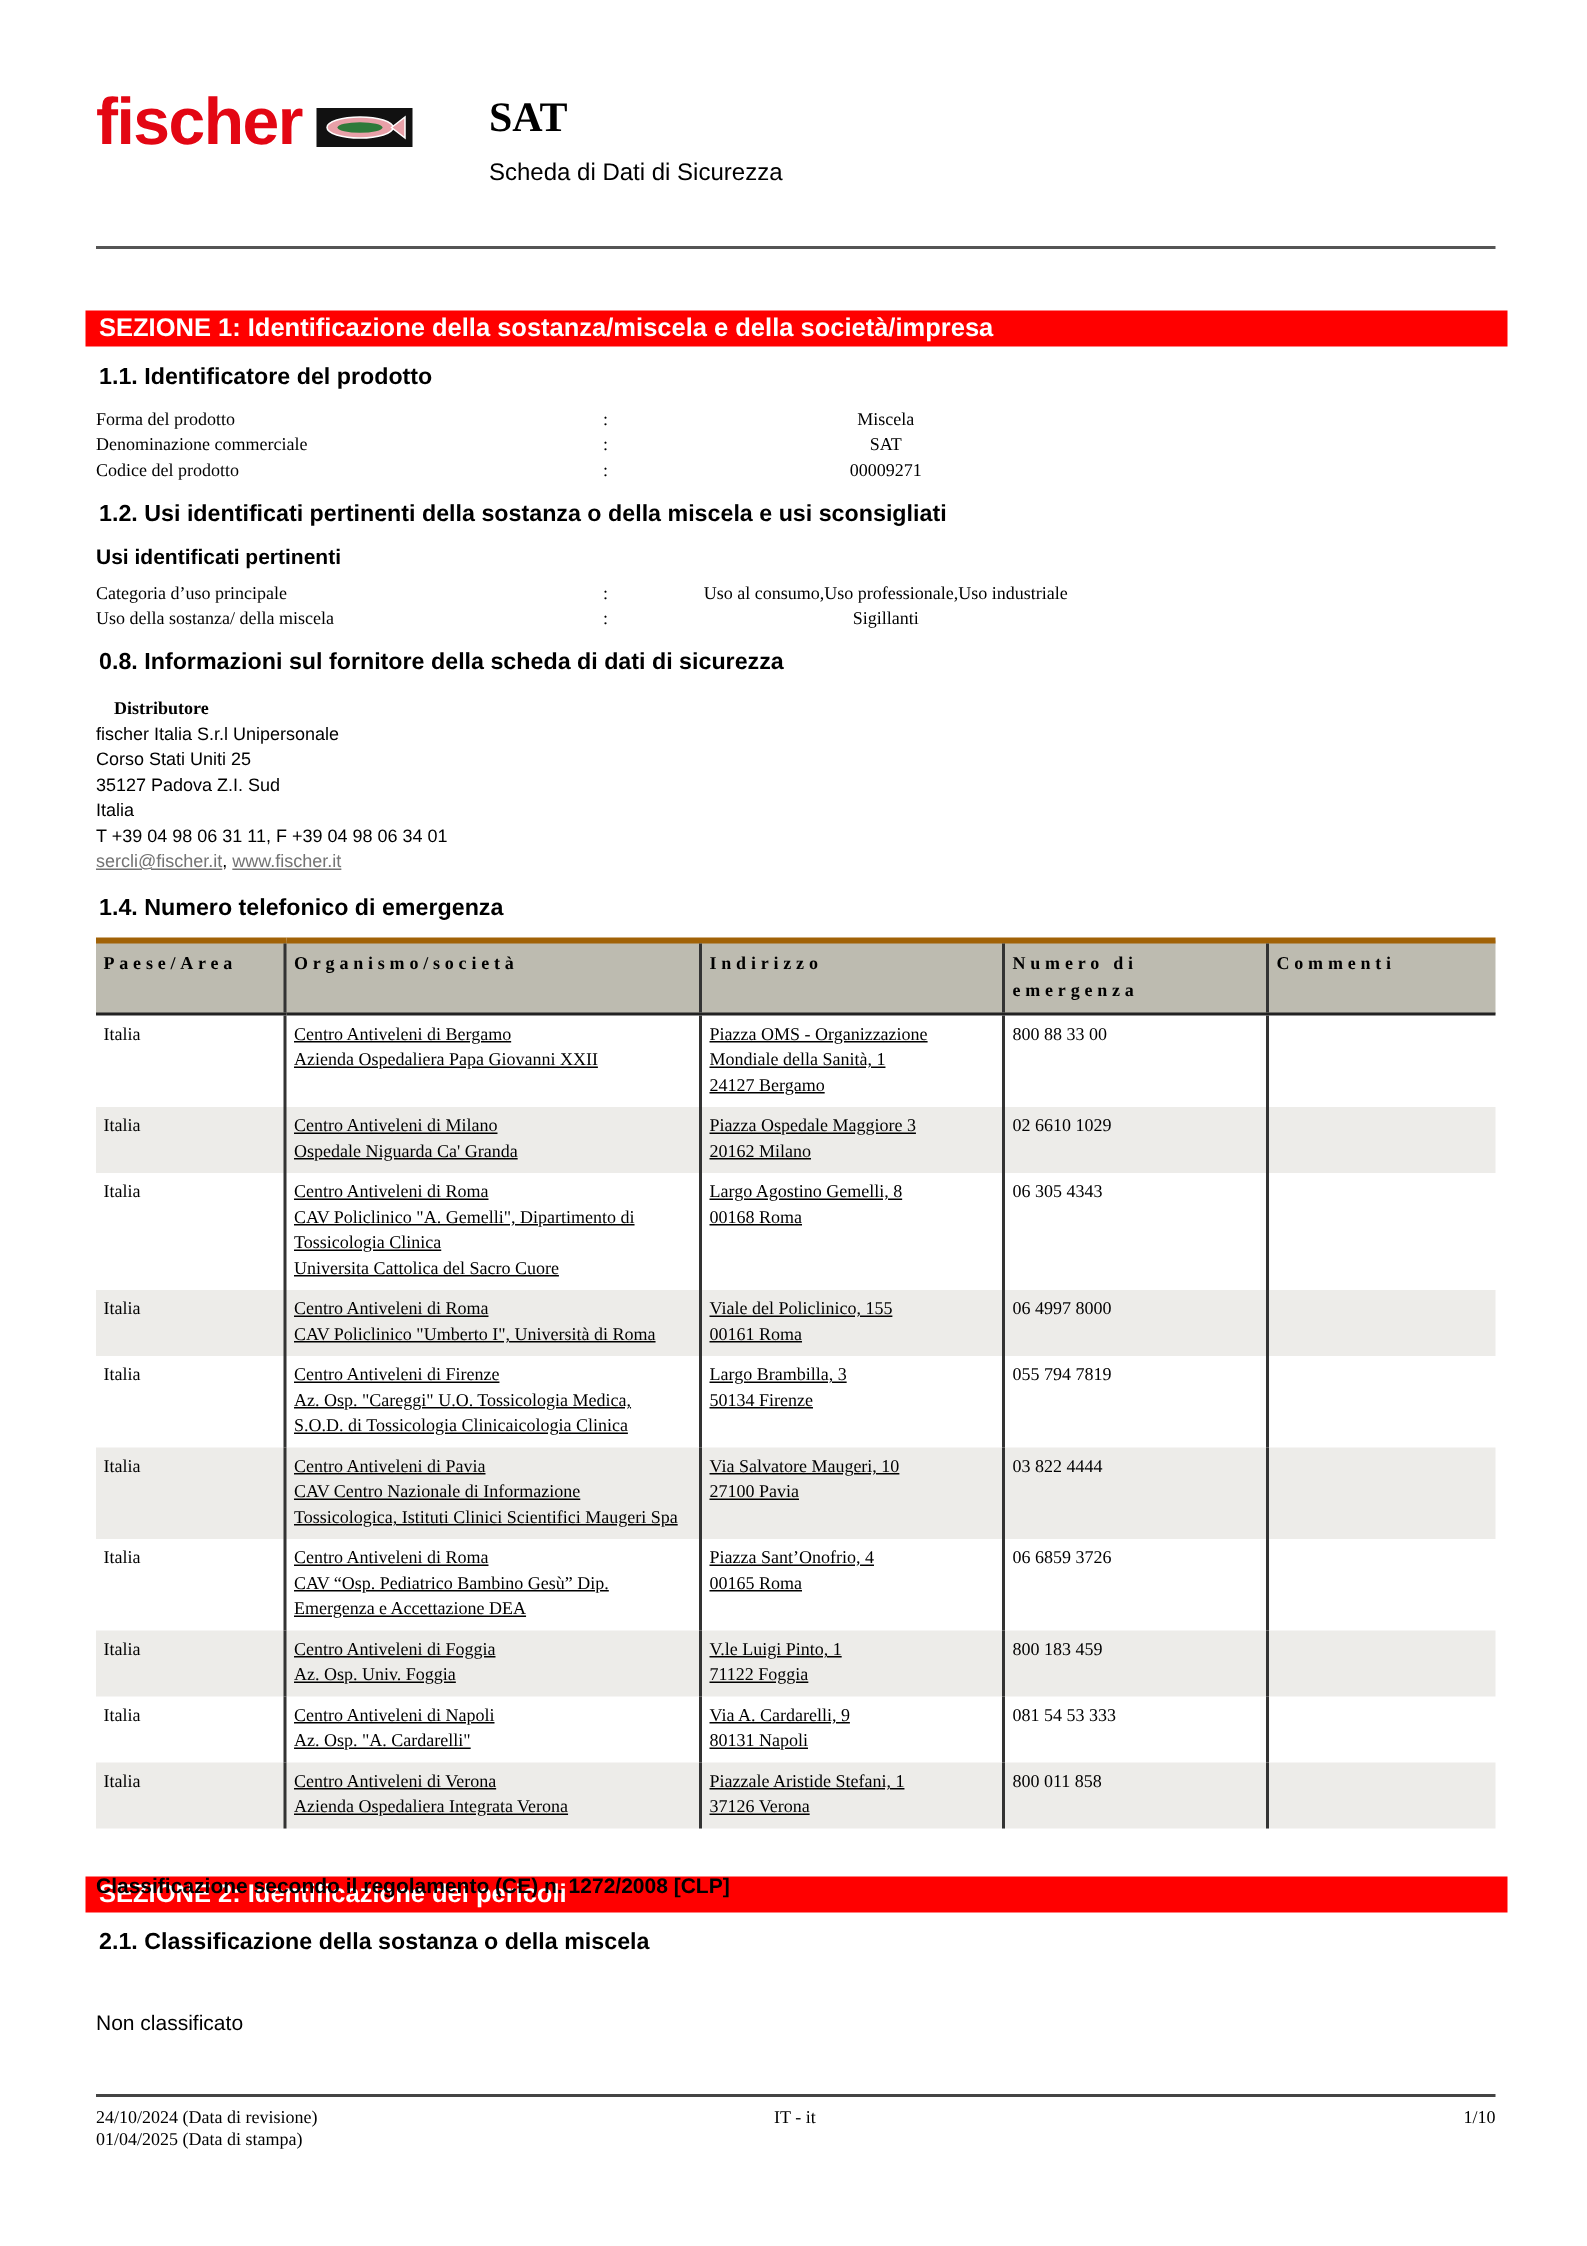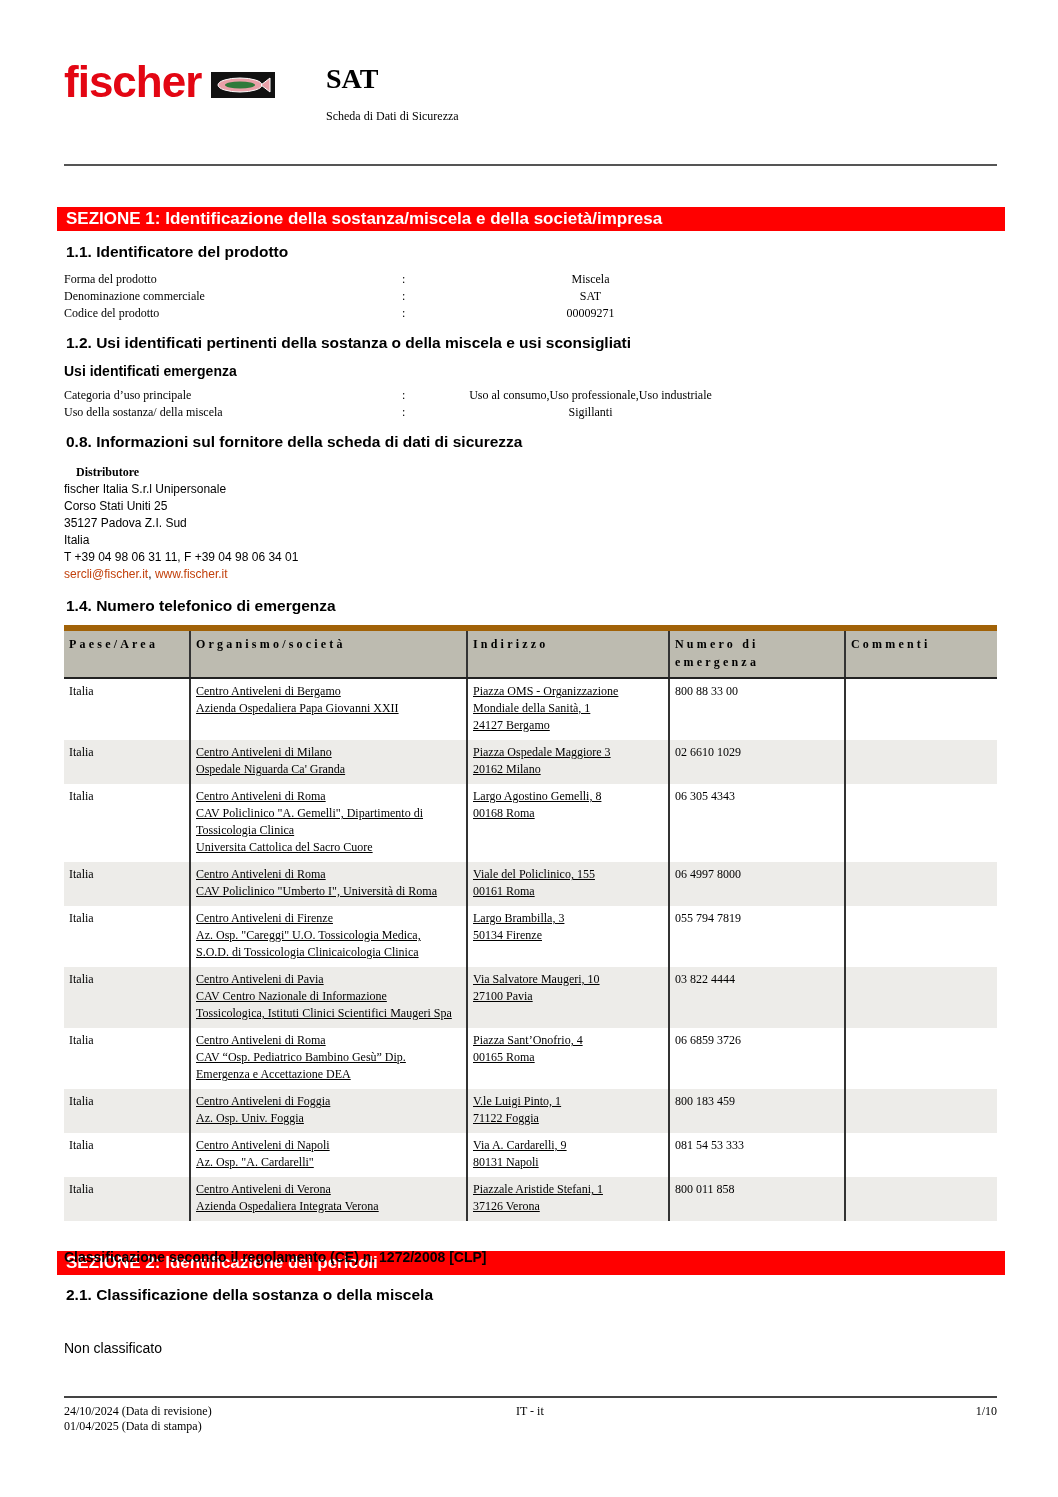--- a/index.html
+++ b/index.html
@@ -4,44 +4,44 @@
 <style>
   html, body { margin: 0; padding: 0; background: #ffffff; }
   body { width: 1058px; height: 1497px; position: relative; overflow: hidden; color: #000; }
 
   
   .logo { position: absolute; left: 64px; top: 60px; display: flex; align-items: center; }
   .logo-word { font-family: "Liberation Sans", sans-serif; font-weight: bold; font-size: 44px; color: #e30613; letter-spacing: -1px; line-height: 1; }
   .logo-fish { margin-left: 10px; width: 64px; height: 26px; background: #111; display: flex; align-items: center; justify-content: center; margin-top: 6px; }
   .header-text { position: absolute; left: 326px; top: 62px; }
   .product-title { font-family: "Liberation Serif", serif; font-weight: bold; font-size: 28px; line-height: 34px; }
-  .doc-title { font-family: Liberation Serif, serif; font-size: 12px; margin-top: 8px; line-height: 24px; }
+  .doc-title { font-family: Liberation Sans, sans-serif; font-size: 16px; margin-top: 8px; line-height: 24px; }
   .doc-sub { font-family: "Liberation Serif", serif; font-size: 12px; line-height: 15px; margin-top: 5px; }
   .doc-sub span { margin-right: 10px; }
   .hr-top { position: absolute; left: 64px; top: 164px; width: 933px; height: 2px; background: #555; }
 
   
   .banner { position: absolute; left: 57px; width: 948px; height: 24px; background: #ff0000; color: #fff; font-family: "Liberation Sans", sans-serif; font-weight: bold; font-size: 17px; line-height: 24px; padding-left: 9px; box-sizing: border-box; }
   .sub-h { position: absolute; left: 66px; font-family: "Liberation Sans", sans-serif; font-weight: bold; font-size: 15.5px; }
   .sub-h2 { position: absolute; left: 64px; font-family: "Liberation Sans", sans-serif; font-weight: bold; font-size: 14px; }
 
   .kv { position: absolute; left: 64px; width: 700px; font-family: "Liberation Serif", serif; font-size: 12px; }
   .kv-row { display: flex; height: 17px; line-height: 17px; }
   .kv-key { width: 338px; }
   .kv-colon { width: 15px; }
   .kv-val { flex: 1; text-align: center; }
 
   .distrib { position: absolute; left: 64px; top: 464px; font-size: 12px; line-height: 17px; }
   .distrib .title { font-family: "Liberation Serif", serif; font-weight: bold; margin-left: 12px; }
   .distrib .line { font-family: "Liberation Sans", sans-serif; }
-  .distrib a { color: #c2410c; }
+  .distrib a { color: #737373; text-decoration: underline; }
 
   
   table.emerg { position: absolute; left: 64px; top: 625px; width: 933px; border-collapse: collapse; font-family: "Liberation Serif", serif; font-size: 12px; }
-  table.emerg th { background: #bdbbb0; text-align: left; vertical-align: top; font-weight: bold; letter-spacing: 3.2px; padding: 4px 5px 0 5px; height: 42px; line-height: 18px; border-top: 6px solid #a16207; border-bottom: 2px solid #222; }
+  table.emerg th { background: #bdbbb0; text-align: left; vertical-align: top; font-weight: bold; letter-spacing: 3.2px; padding: 4px 5px 0 5px; height: 42px; line-height: 18px; border-top: 4px solid #a16207; border-bottom: 2px solid #222; }
   table.emerg td { vertical-align: top; padding: 4px 5px 6px 5px; line-height: 17px; }
   table.emerg th + th, table.emerg td + td { border-left: 2px solid #333; }
   table.emerg tr.alt td { background: #edece9; }
   .cell-line { display: block; text-decoration: underline; }
 
   
   .plain { position: absolute; left: 64px; font-family: "Liberation Sans", sans-serif; font-size: 14px; }
 
   
   .hr-bottom { position: absolute; left: 64px; top: 1396px; width: 933px; height: 2px; background: #444; }
@@ -85,21 +85,21 @@
     <span class="kv-val">SAT</span>
   </div>
   <div class="kv-row">
     <span class="kv-key">Codice del prodotto</span>
     <span class="kv-colon">:</span>
     <span class="kv-val">00009271</span>
   </div>
 </div>
 
 <div class="sub-h" style="top:334px">1.2. Usi identificati pertinenti della sostanza o della miscela e usi sconsigliati</div>
-<div class="sub-h2" style="top:363px">Usi identificati emergenza</div>
+<div class="sub-h2" style="top:363px">Usi identificati pertinenti</div>
 <div class="kv" style="top:387px">
   <div class="kv-row">
     <span class="kv-key">Categoria d’uso principale</span>
     <span class="kv-colon">:</span>
     <span class="kv-val">Uso al consumo,Uso professionale,Uso industriale</span>
   </div>
   <div class="kv-row">
     <span class="kv-key">Uso della sostanza/ della miscela</span>
     <span class="kv-colon">:</span>
     <span class="kv-val">Sigillanti</span>

